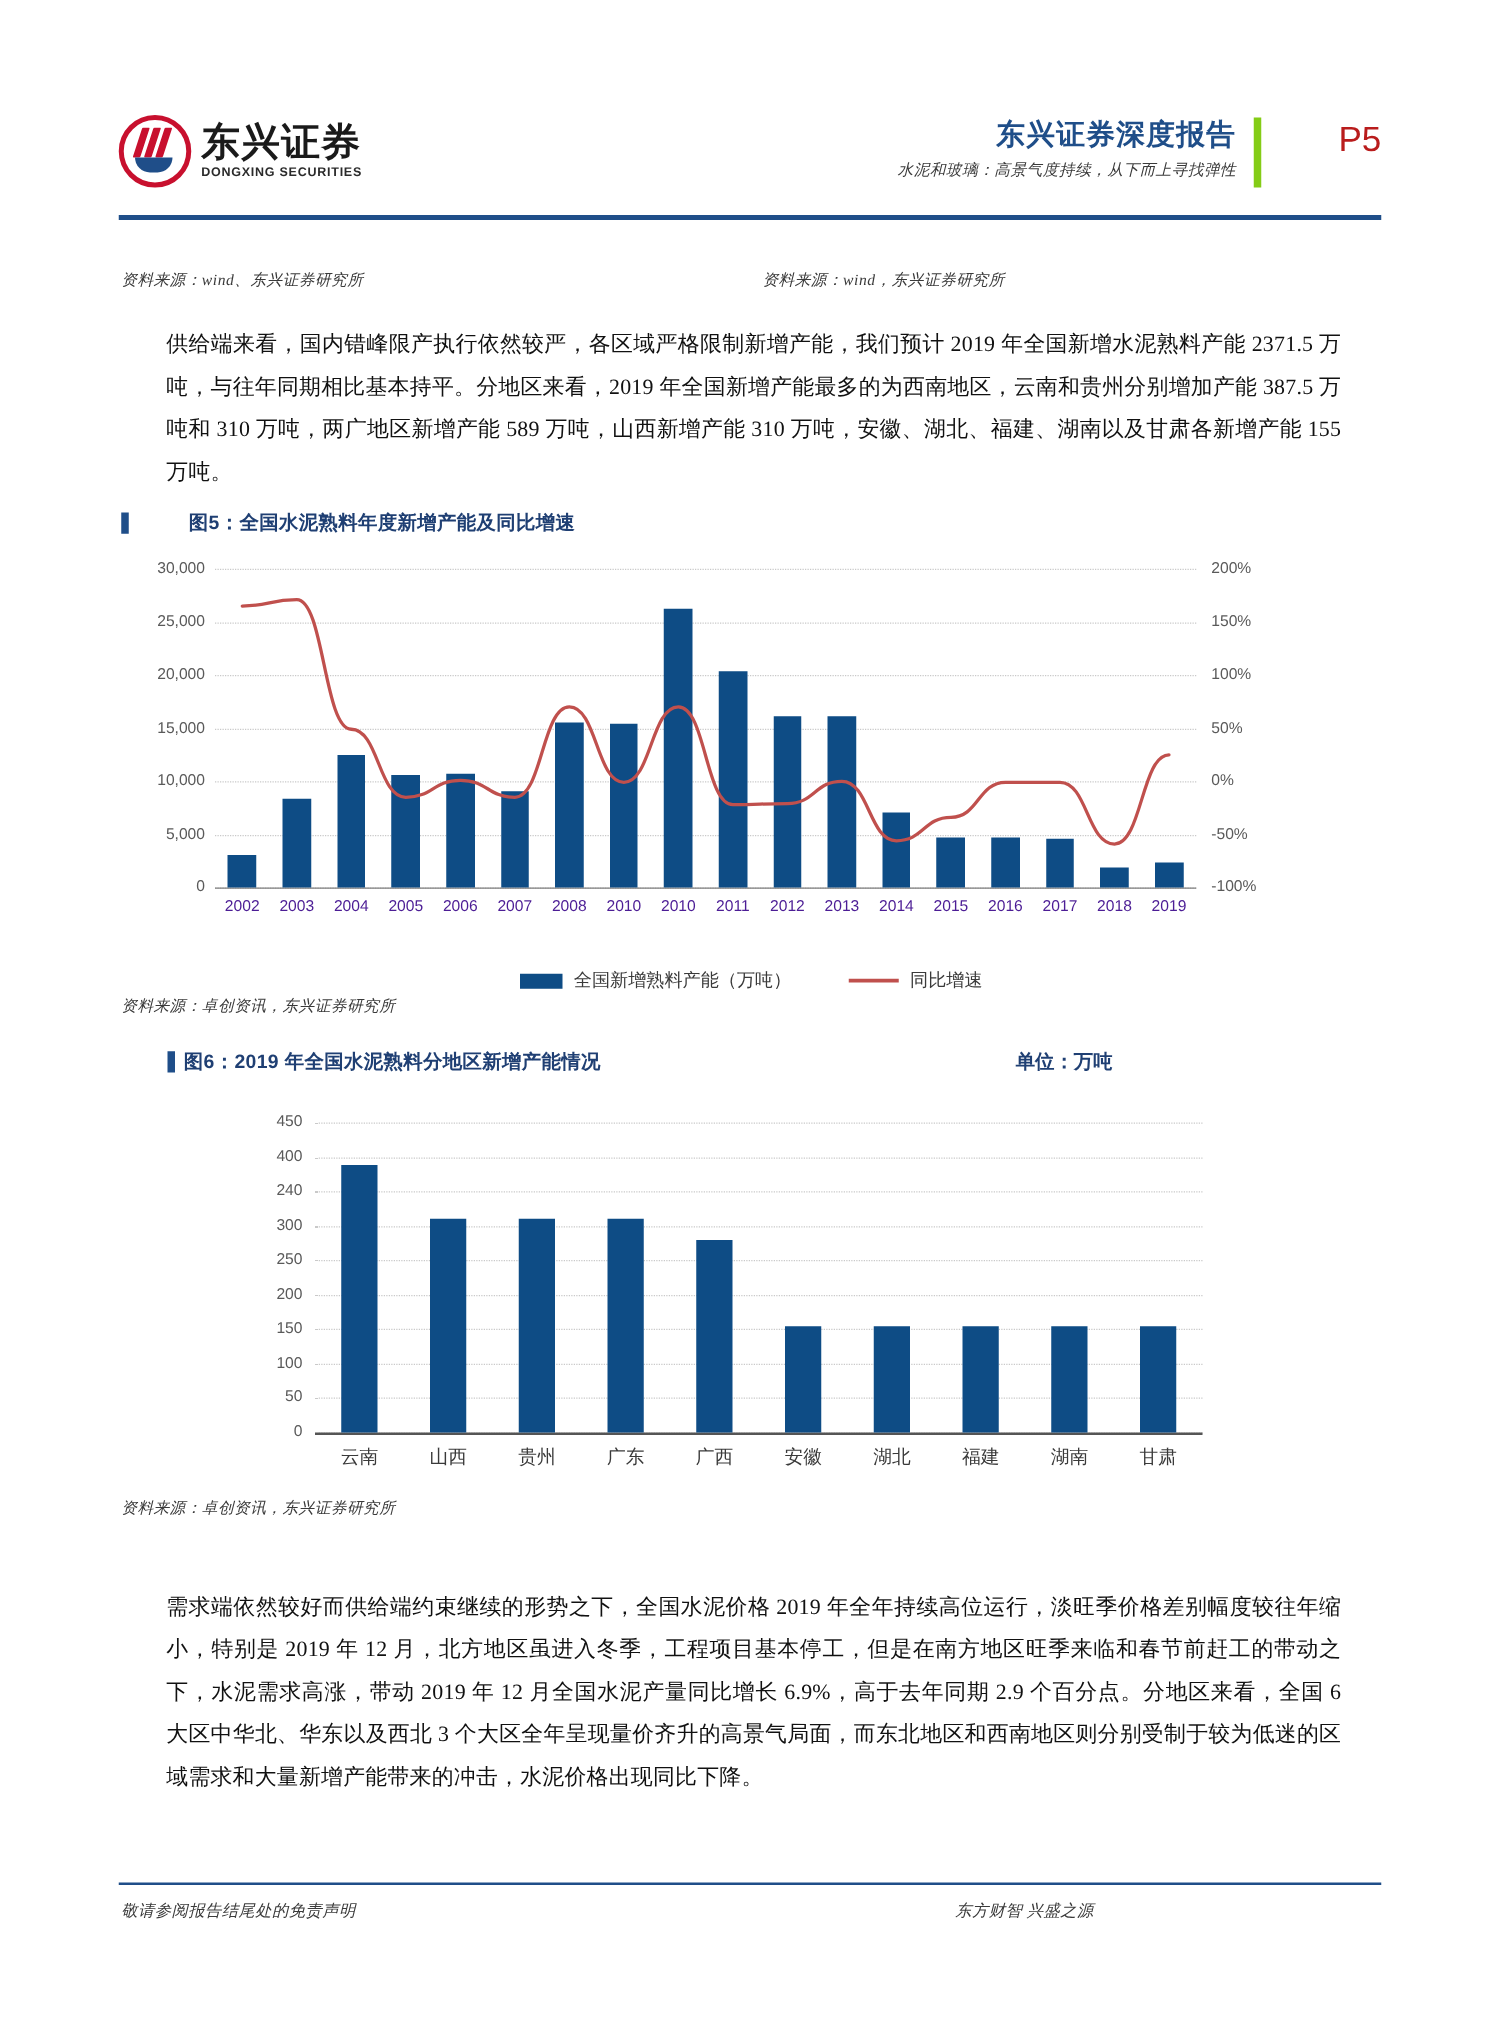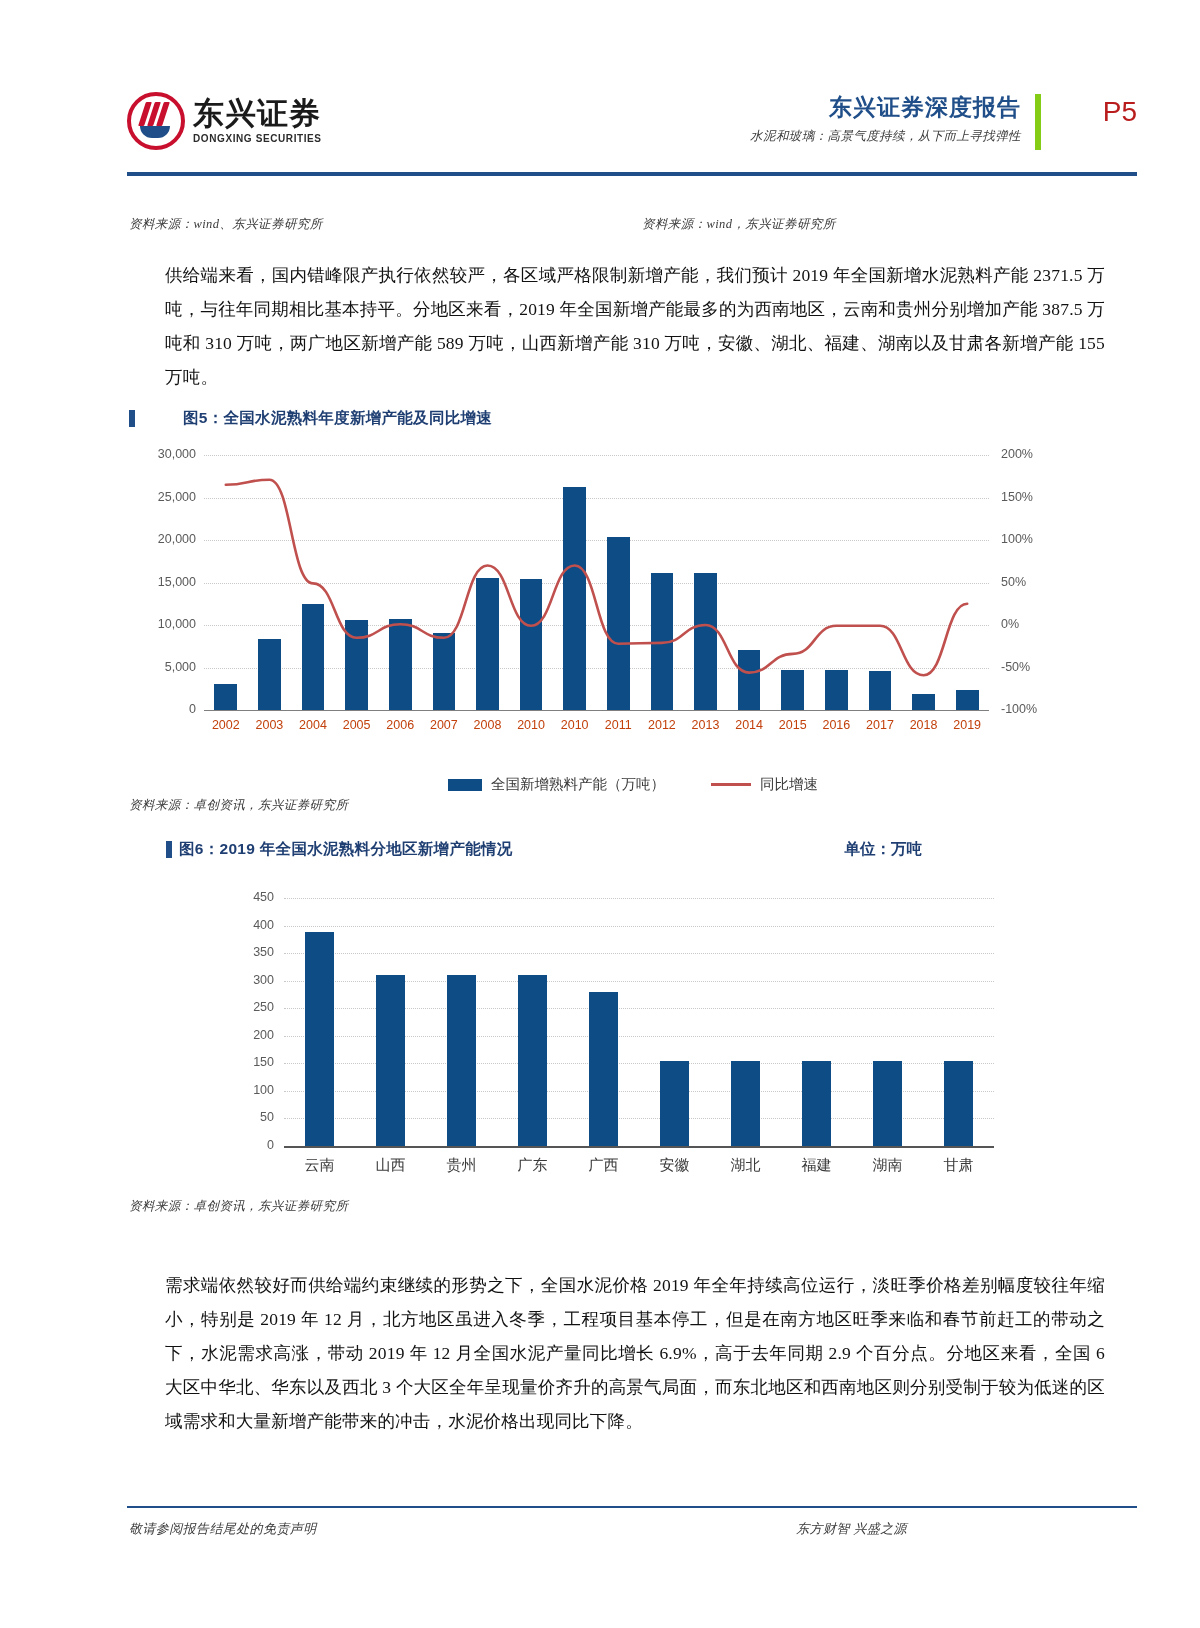--- a/index.html
+++ b/index.html
@@ -5,21 +5,21 @@
   * { box-sizing: border-box; }
   html, body { margin:0; padding:0; }
   body {
     width:1200px; height:1628px;
     background:#ffffff;
     font-family:"Liberation Serif", serif;
     color:#1a1a1a;
     position:relative;
     overflow:hidden;
   }
-  .page { position:relative; width:972px; height:1628px;margin-left:32px; }
+  .page { position:relative; width:972px; height:1628px; }
 
   
   .header { position:absolute; left:95px; top:88px; width:1010px; height:72px; }
   .logo-wrap { position:absolute; left:0; top:4px; display:flex; align-items:center; gap:8px; }
   .logo-mark { width:58px; height:58px; position:relative; }
   .logo-mark .ring {
     position:absolute; left:0; top:0; width:58px; height:58px;
     border-radius:50%; border:4px solid #c8102e; background:#fff;
   }
   .logo-mark .swoosh {
@@ -122,21 +122,21 @@
   .gridline { position:absolute; height:0; border-top:1px dotted #c9c9c9; }
   .bar { position:absolute; background:#0e4c85; }
   .axis-line { position:absolute; background:#7f7f7f; }
 
   
   #chart5 { left:97px; top:440px; width:1008px; height:300px; }
   #chart5 .plot { position:absolute; left:75px; top:15px; width:785px; height:255px; }
   #chart5 .xlab {
     position:absolute;
     font-family:"Liberation Sans", sans-serif;
-    font-size:12.5px; color:#c2410c; text-align:center;
+    font-size:12.5px; color:#4c1d95; text-align:center;
   }
   .legend5 {
     position:absolute; left:97px; top:775px; width:1008px;
     display:flex; justify-content:center; align-items:center; gap:46px;
   }
   .legend-item { display:flex; align-items:center; gap:9px; }
   .legend-swatch-bar { width:34px; height:12px; background:#0e4c85; }
   .legend-swatch-line { width:40px; height:0; border-top:3px solid #c0504d; }
   .legend-text {
     font-family:"Liberation Sans", sans-serif;
@@ -299,21 +299,21 @@
         <div class="axis-label" style="left: -10px; top: 184.889px; transform: translateX(-100%);">100</div>
         <div class="gridline" style="left: 0px; top: 165.333px; width: 710px;"></div>
         <div class="axis-label" style="left: -10px; top: 157.333px; transform: translateX(-100%);">150</div>
         <div class="gridline" style="left: 0px; top: 137.778px; width: 710px;"></div>
         <div class="axis-label" style="left: -10px; top: 129.778px; transform: translateX(-100%);">200</div>
         <div class="gridline" style="left: 0px; top: 110.222px; width: 710px;"></div>
         <div class="axis-label" style="left: -10px; top: 102.222px; transform: translateX(-100%);">250</div>
         <div class="gridline" style="left: 0px; top: 82.6667px; width: 710px;"></div>
         <div class="axis-label" style="left: -10px; top: 74.6667px; transform: translateX(-100%);">300</div>
         <div class="gridline" style="left: 0px; top: 55.1111px; width: 710px;"></div>
-        <div class="axis-label" style="left: -10px; top: 47.1111px; transform: translateX(-100%);">350</div>
+        <div class="axis-label" style="left: -10px; top: 47.1111px; transform: translateX(-100%);">240</div>
         <div class="gridline" style="left: 0px; top: 27.5556px; width: 710px;"></div>
         <div class="axis-label" style="left: -10px; top: 19.5556px; transform: translateX(-100%);">400</div>
         <div class="gridline" style="left: 0px; top: 0px; width: 710px;"></div>
         <div class="axis-label" style="left: -10px; top: -8px; transform: translateX(-100%);">450</div>
         <div class="axis-line" style="left: 0px; top: 248px; width: 710px; height: 1.5px; background: rgb(85, 85, 85);"></div>
         <div class="bar" style="left: 21.3px; top: 34.4444px; width: 28.4px; height: 213.556px; background: rgb(14, 76, 133);"></div>
         <div class="bar" style="left: 92.3px; top: 77.1556px; width: 28.4px; height: 170.844px; background: rgb(14, 76, 133);"></div>
         <div class="bar" style="left: 163.3px; top: 77.1556px; width: 28.4px; height: 170.844px; background: rgb(14, 76, 133);"></div>
         <div class="bar" style="left: 234.3px; top: 77.1556px; width: 28.4px; height: 170.844px; background: rgb(14, 76, 133);"></div>
         <div class="bar" style="left: 305.3px; top: 94.24px; width: 28.4px; height: 153.76px; background: rgb(14, 76, 133);"></div>

